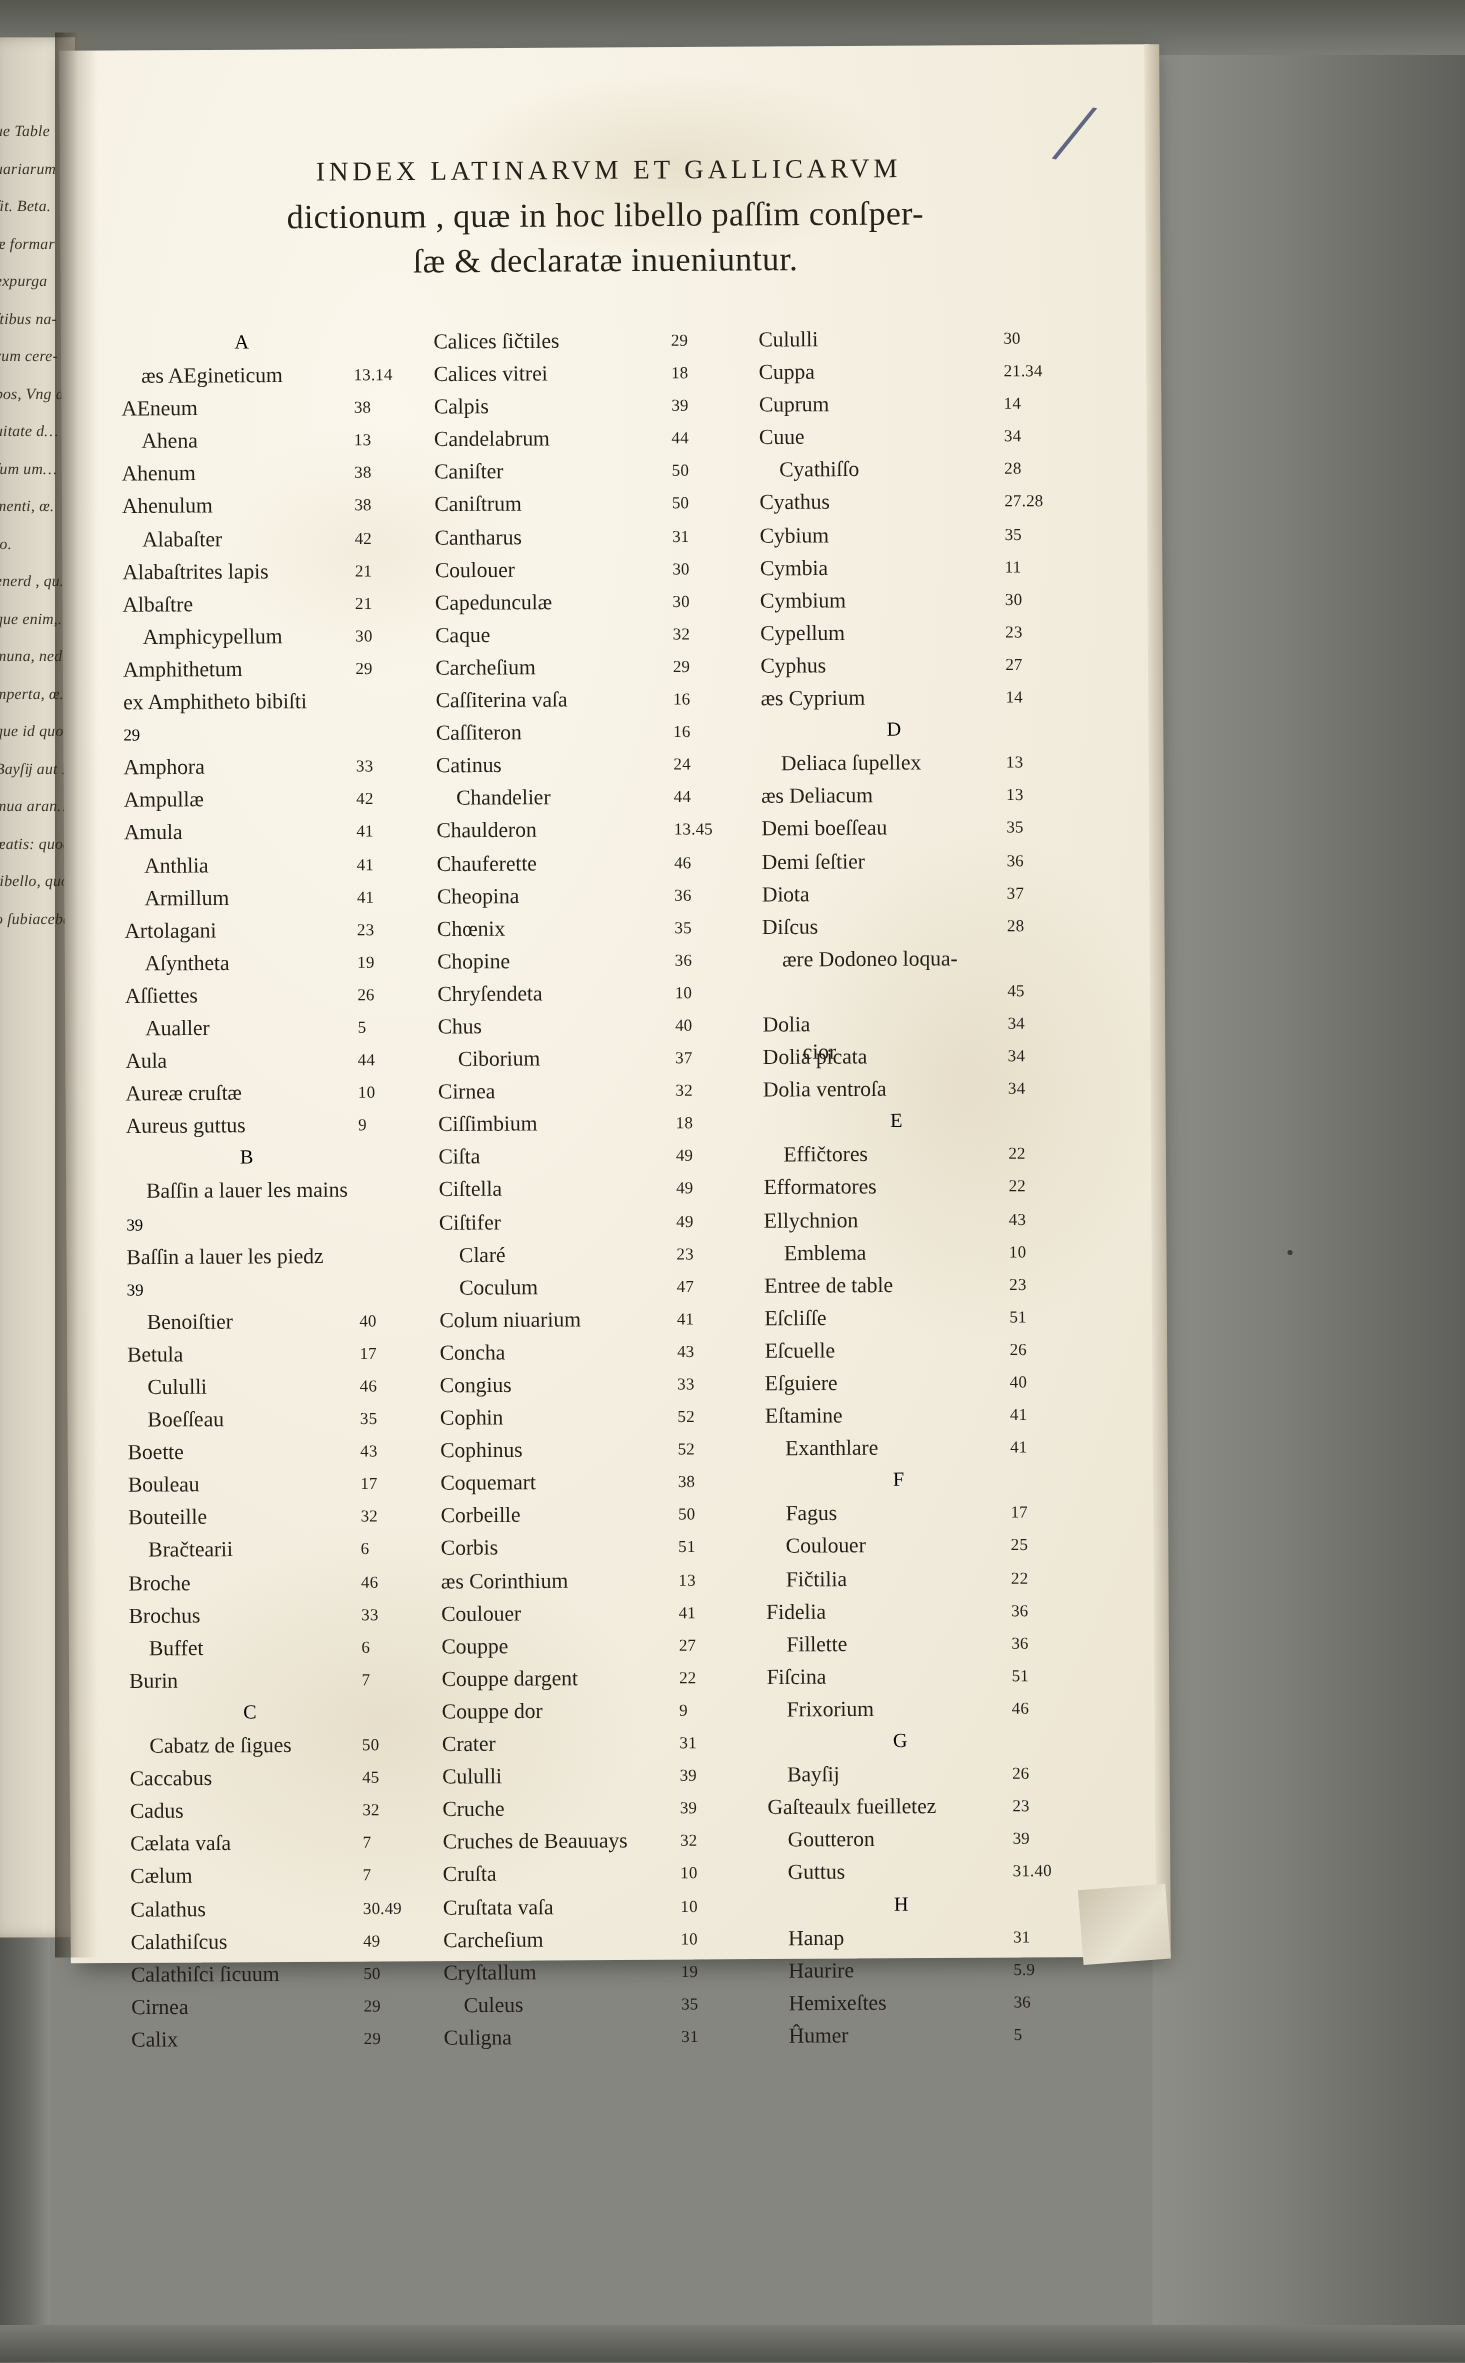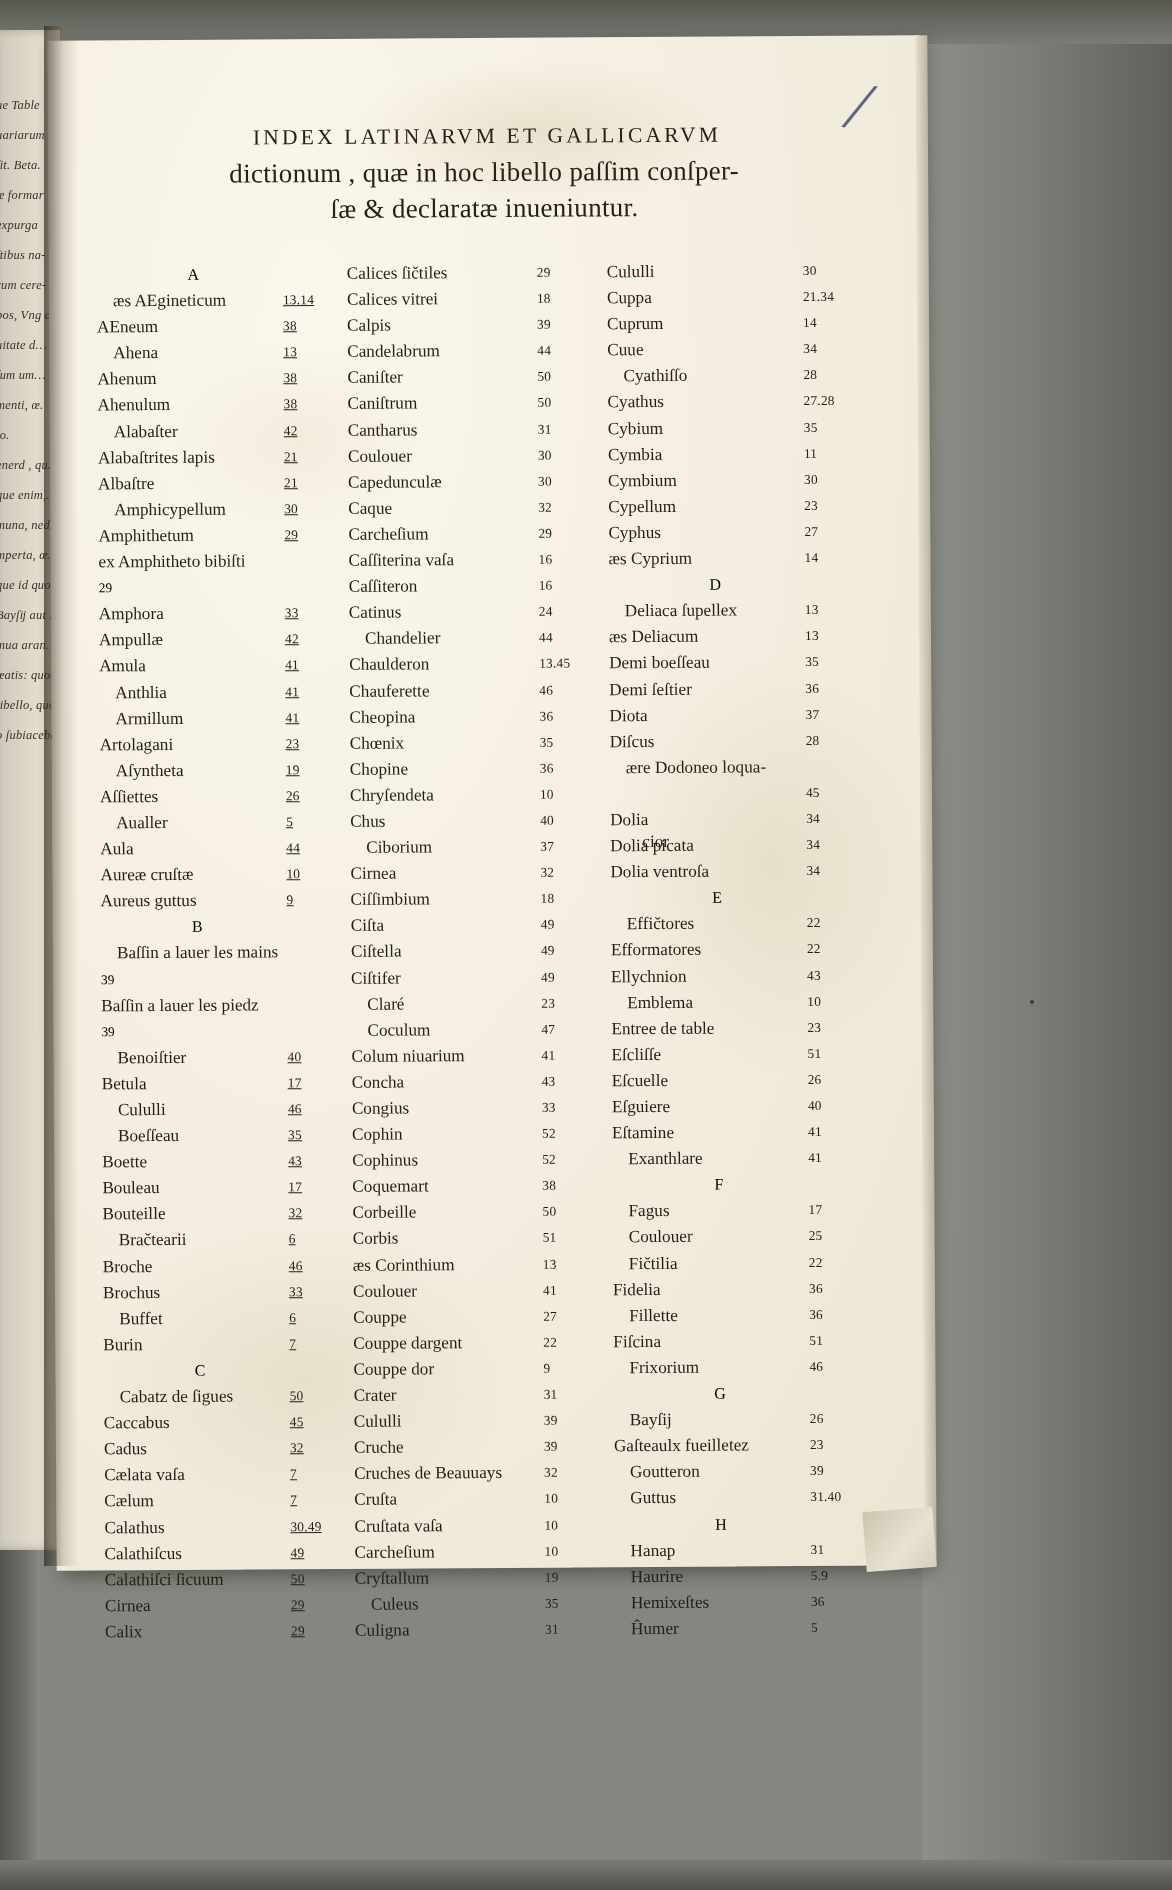--- a/index.html
+++ b/index.html
@@ -174,21 +174,21 @@
     position: absolute;
     left: 0;
     top: 0;
   }
   .entry .pg {
     position: absolute;
     top: 0;
     font-size: 13.4px;
     letter-spacing: .2px;
   }
-  .col.c1 .entry .pg { left: 186px; text-decoration: underline; }
+  .col.c1 .entry .pg { left: 186px; }
   .col.c2 .entry .pg { left: 190px; }
   .col.c3 .entry .pg { left: 196px; }
 
   
   .i0 .term { padding-left: 0px; }
   .i1 .term { padding-left: 16px; }
   .i2 .term { padding-left: 32px; margin-top: 48px; }
 
   .section-letter {
     text-align: center;

